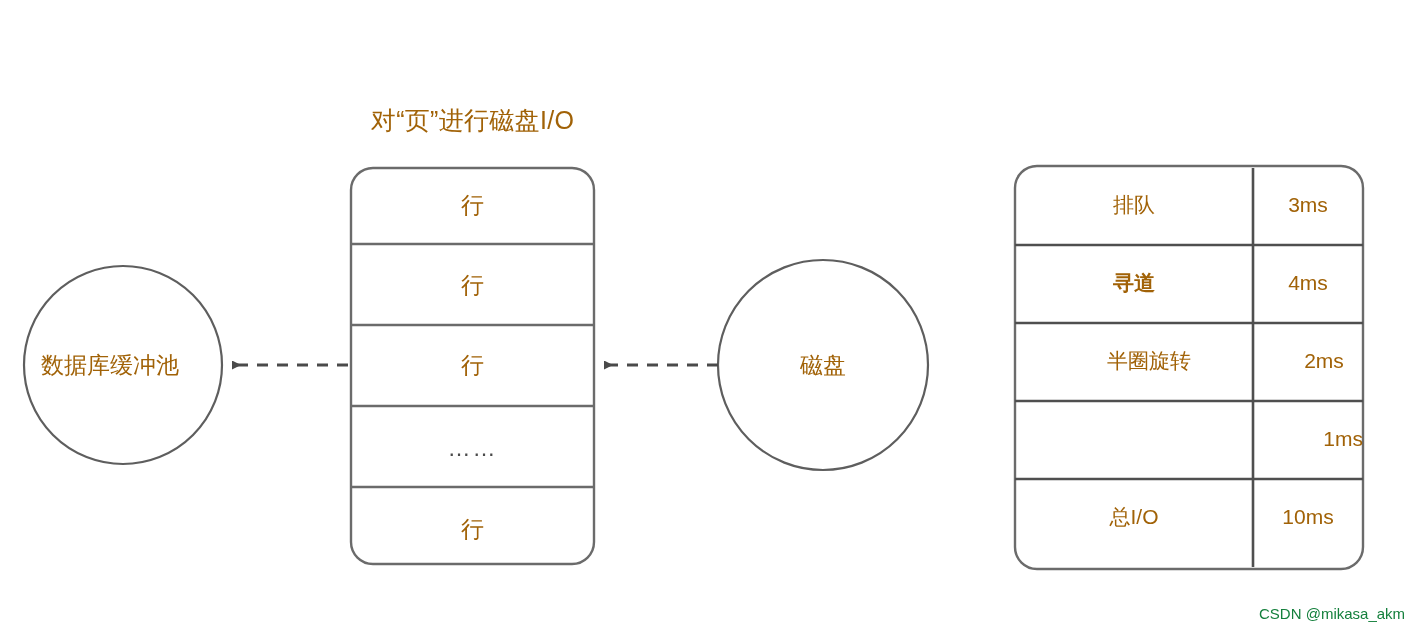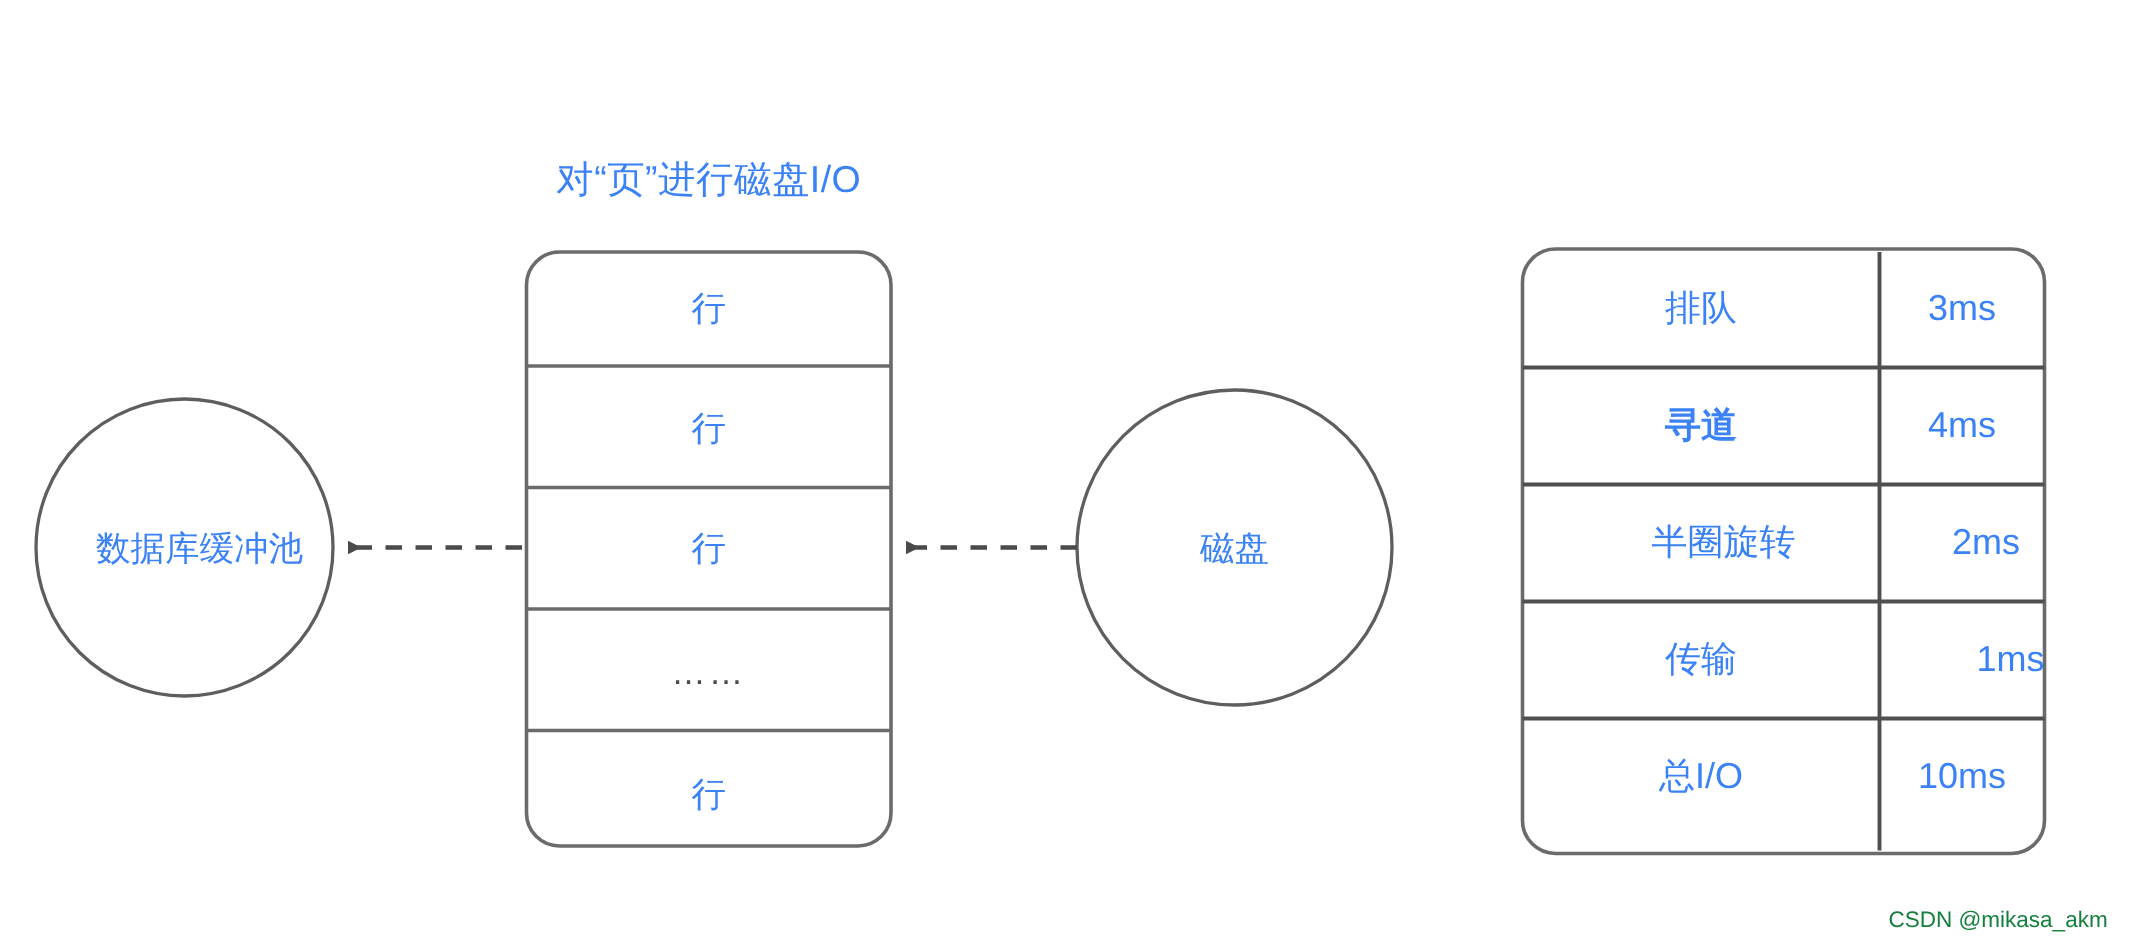--- a/index.html
+++ b/index.html
@@ -21,34 +21,34 @@
   .svg-layer {
     position: absolute;
     left: 0;
     top: 0;
     width: 1428px;
     height: 630px;
   }
   .label {
     position: absolute;
     text-align: center;
-    color: #3b82f6;
+    color: #a16207;
     white-space: nowrap;
     line-height: 1;
   }
   .diagram-title {
     font-size: 25px;
     font-weight: normal;
     letter-spacing: 0.3px;
   }
   .node-label {
     font-size: 23px;
   }
   .cell-label {
-    font-size: 24px;
+    font-size: 21px;
   }
   .row-label {
     font-size: 23px;
   }
   .dots-label {
     font-size: 23px;
     letter-spacing: 2px;
     color: #4a4a4a;
   }
   .watermark {
@@ -88,40 +88,39 @@
     <line x1="1015" y1="245" x2="1363" y2="245" stroke="#4f4f4f" stroke-width="2.6"></line>
     <line x1="1015" y1="323" x2="1363" y2="323" stroke="#4f4f4f" stroke-width="2.6"></line>
     <line x1="1015" y1="401" x2="1363" y2="401" stroke="#4f4f4f" stroke-width="2.6"></line>
     <line x1="1015" y1="479" x2="1363" y2="479" stroke="#4f4f4f" stroke-width="2.6"></line>
     <line x1="1253" y1="168" x2="1253" y2="567" stroke="#4f4f4f" stroke-width="2.6"></line>
   </svg>
 
   <div class="label diagram-title" style="left:351px; top:108px; width:243px;">对“页”进行磁盘I/O</div>
 
 
-  <div class="label node-label" style="left:37px; top:354px; width:192px;">数据库缓冲池</div>
+  <div class="label node-label" style="left:14px; top:354px; width:192px;">数据库缓冲池</div>
 
   <div class="label node-label" style="left:723px; top:354px; width:200px;">磁盘</div>
 
   <div class="label row-label" style="left:351px; top:194px; width:243px;">行</div>
   <div class="label row-label" style="left:351px; top:274px; width:243px;">行</div>
   <div class="label row-label" style="left:351px; top:354px; width:243px;">行</div>
   <div class="label dots-label" style="left:351px; top:437px; width:243px;">……</div>
   <div class="label row-label" style="left:351px; top:518px; width:243px;">行</div>
 
   <div class="label cell-label" style="left:1015px; top:194px; width:238px;">排队</div>
   <div class="label cell-label" style="left:1253px; top:194px; width:110px;">3ms</div>
 
   <div class="label cell-label" style="left:1015px; top:272px; width:238px;font-weight:bold;">寻道</div>
   <div class="label cell-label" style="left:1253px; top:272px; width:110px;">4ms</div>
 
   <div class="label cell-label" style="left:1015px; top:350px; width:268px;">半圈旋转</div>
   <div class="label cell-label" style="left:1269px; top:350px; width:110px;">2ms</div>
 
-  <div class="label cell-label" style="left:1015px; top:428px; width:238px;">传输</div>
   <div class="label cell-label" style="left:1253px; top:428px; width:110px;text-align:right;">1ms</div>
 
   <div class="label cell-label" style="left:1015px; top:506px; width:238px;">总I/O</div>
   <div class="label cell-label" style="left:1253px; top:506px; width:110px;">10ms</div>
 
   <div class="watermark" style="left:1259px; top:605px;">CSDN @mikasa_akm</div>
 
 </div>
 
 </body></html>

